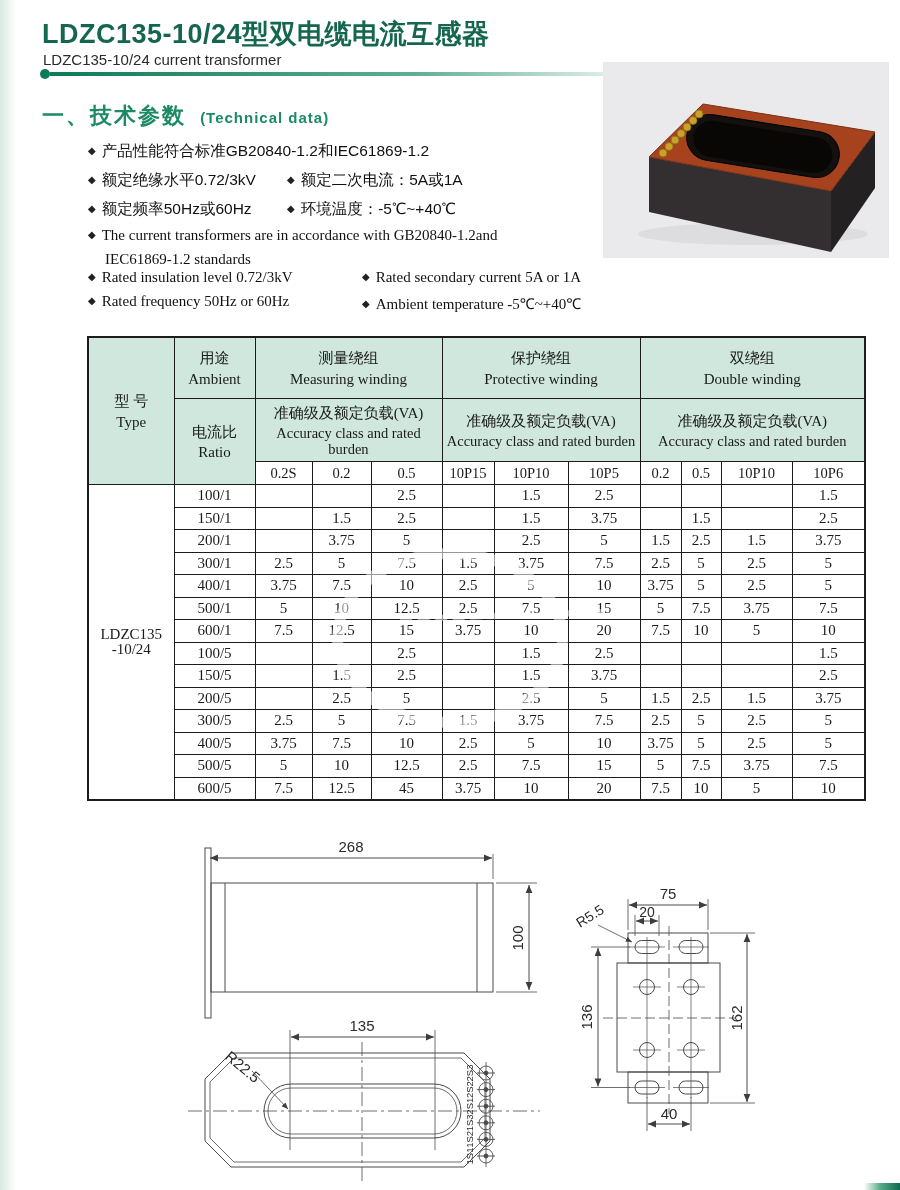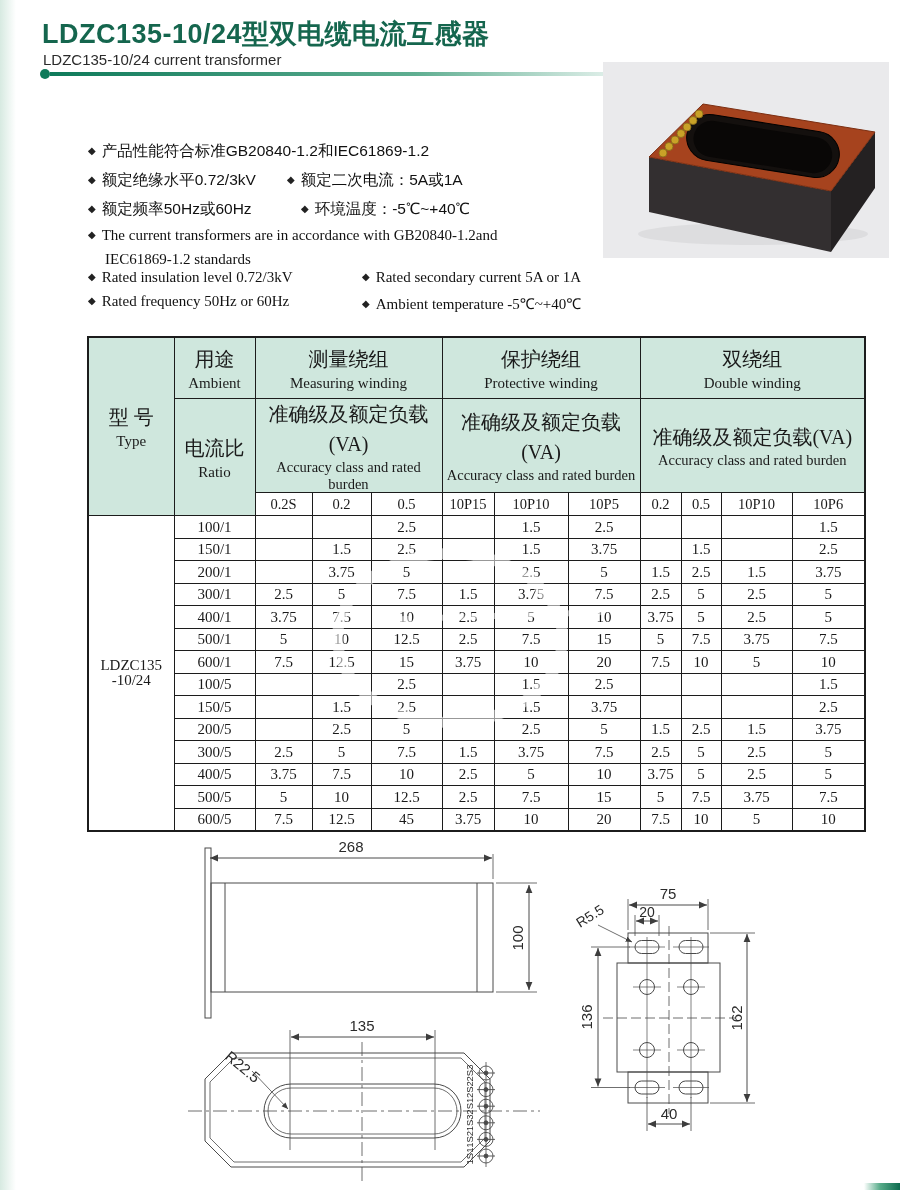--- a/index.html
+++ b/index.html
@@ -37,21 +37,21 @@
   
   table.spec{
     position:absolute;left:87px;top:336px;border-collapse:collapse;table-layout:fixed;
     font-family:"Liberation Serif", serif;border:2px solid #1c1c1c;background:#fff;
   }
   table.spec th, table.spec td{border:1px solid #1c1c1c;text-align:center;padding:0;font-weight:normal;}
   table.spec .mint{background:#cfe7dd;}
   table.spec thead tr.r1 th{height:60px;}
   table.spec thead tr.r2 th{height:62px;}
   table.spec thead tr.r3 th{height:22px;font-size:14.5px;background:#fff;}
-  .h-zh{display:block;font-size:20px;line-height:1.5;}
+  .h-zh{display:block;font-size:15px;line-height:1.5;}
   .h-en{display:block;font-size:15px;line-height:1.25;}
   .h-en2{display:block;font-size:14.5px;line-height:1.15;padding:0 4px;}
   table.spec tbody td{height:21.5px;font-size:15px;line-height:1;}
   td.type-cell{background:#fff;text-align:left;padding-left:7px;font-size:15.5px;line-height:1.35;}
   .watermark{position:absolute;left:332px;top:548px;width:214px;height:158px;border-radius:50%;
     border:11px solid rgba(255,255,255,0.55);pointer-events:none;}
   .watermark2{position:absolute;left:400px;top:612px;width:240px;height:0;
     border-top:6px dashed rgba(255,255,255,0.5);transform:rotate(-2deg);pointer-events:none;}
 
   
@@ -62,26 +62,30 @@
 
 <div class="page">
   <div class="edge-left"></div>
   <div class="corner-mark"></div>
 
   <div class="title">LDZC135-10/24型双电缆电流互感器</div>
   <div class="subtitle">LDZC135-10/24 current transformer</div>
   <div class="rule"></div>
   <div class="rule-dot"></div>
 
+  <div class="sec-head sec1">
+    <span>一、技术参数</span>
+    <span class="en">(Technical data)</span>
+  </div>
 
   <div class="bullet" style="left:88px;top:141px;"><span class="dia">◆</span><span>产品性能符合标准GB20840-1.2和IEC61869-1.2</span></div>
   <div class="bullet" style="left:88px;top:170px;"><span class="dia">◆</span><span>额定绝缘水平0.72/3kV</span></div>
   <div class="bullet" style="left:287px;top:170px;"><span class="dia">◆</span><span>额定二次电流：5A或1A</span></div>
   <div class="bullet" style="left:88px;top:199px;"><span class="dia">◆</span><span>额定频率50Hz或60Hz</span></div>
-  <div class="bullet" style="left:301px;top:199px;"><span class="dia">◆</span><span>环境温度：-5℃~+40℃</span></div>
+  <div class="bullet" style="left:287px;top:199px;"><span class="dia">◆</span><span>环境温度：-5℃~+40℃</span></div>
   <div class="bullet b-en" style="left:88px;top:227px;"><span class="dia">◆</span><span>The current transformers are in accordance with GB20840-1.2and</span></div>
   <div class="bullet b-en" style="left:105px;top:251px;"><span>IEC61869-1.2 standards</span></div>
   <div class="bullet b-en" style="left:88px;top:269px;"><span class="dia">◆</span><span>Rated  insulation level 0.72/3kV</span></div>
   <div class="bullet b-en" style="left:362px;top:269px;text-align:right;"><span class="dia">◆</span><span>Rated  secondary current 5A or 1A</span></div>
   <div class="bullet b-en" style="left:88px;top:293px;"><span class="dia">◆</span><span>Rated  frequency 50Hz or 60Hz</span></div>
   <div class="bullet b-en" style="left:362px;top:293px;"><span class="dia">◆</span><span>Ambient temperature  -5℃~+40℃</span></div>
 
   <div class="photo">
     <svg width="286" height="196" viewBox="0 0 286 196">
       <ellipse cx="150" cy="172" rx="115" ry="11" fill="#dddddf"></ellipse>

